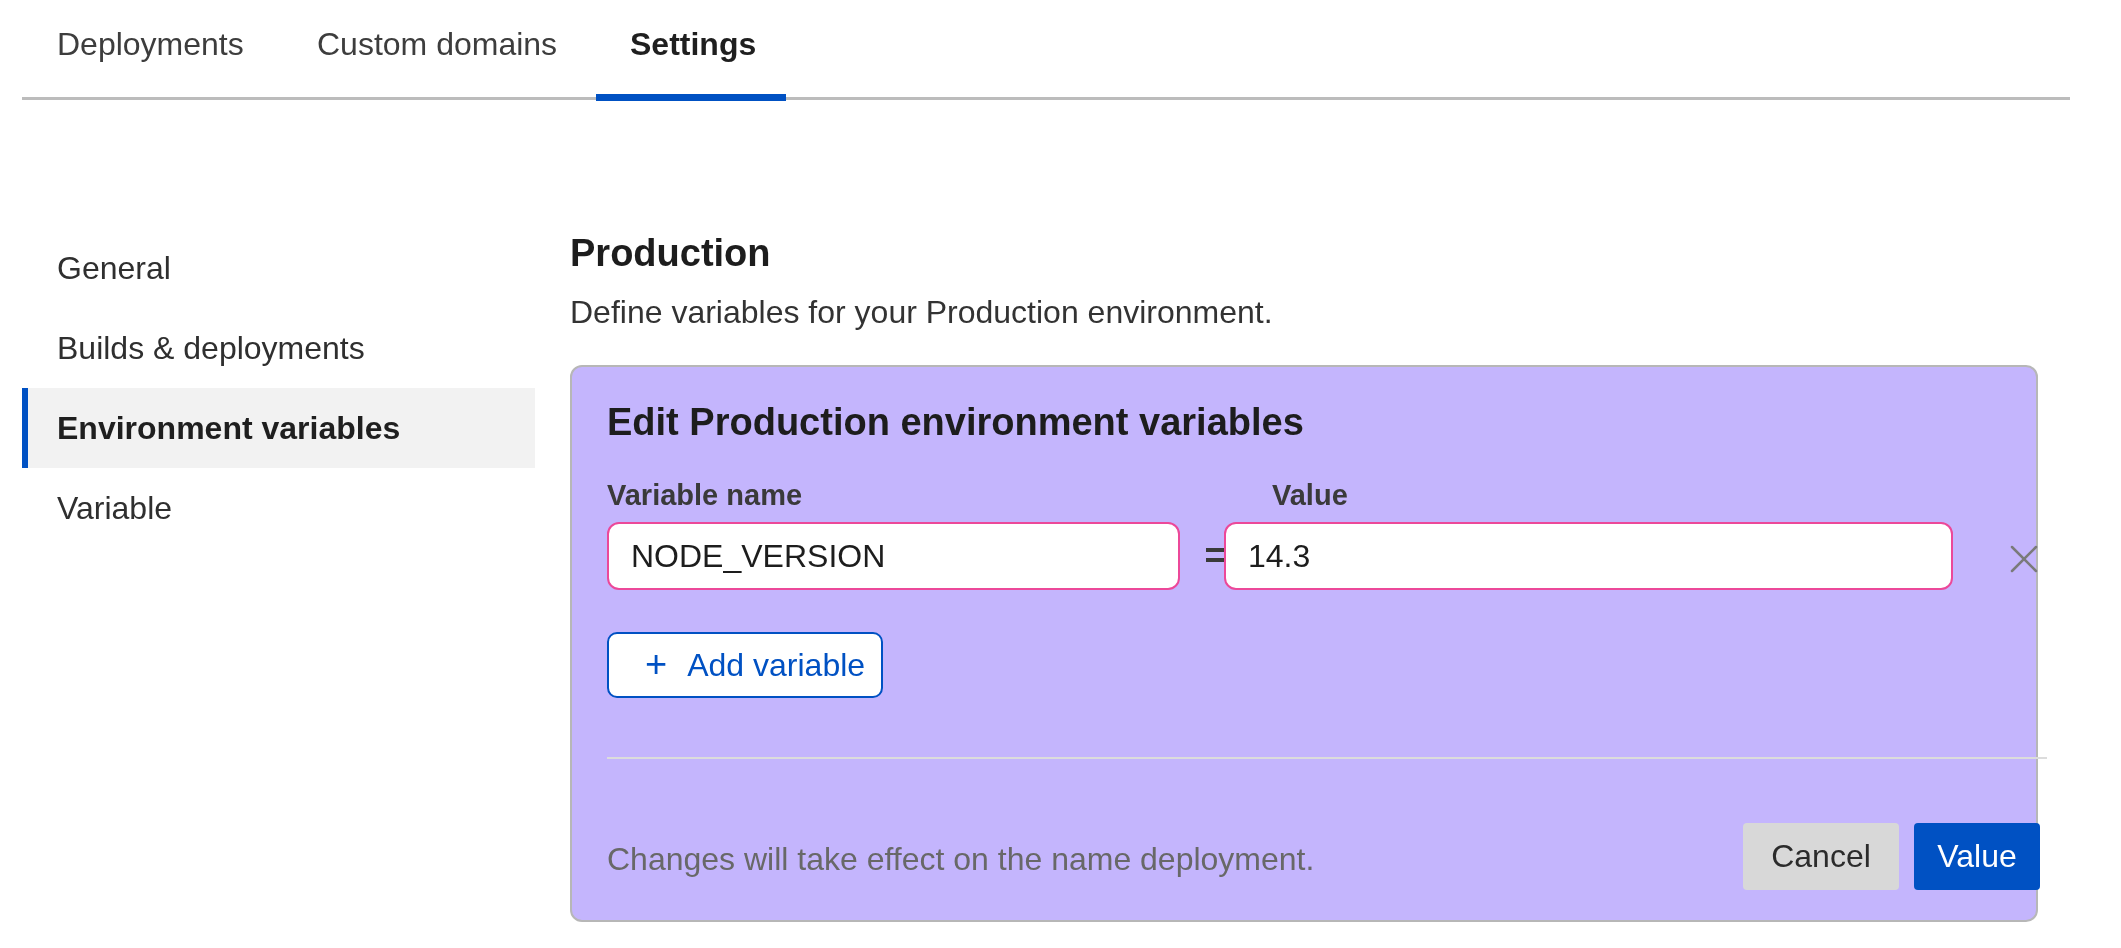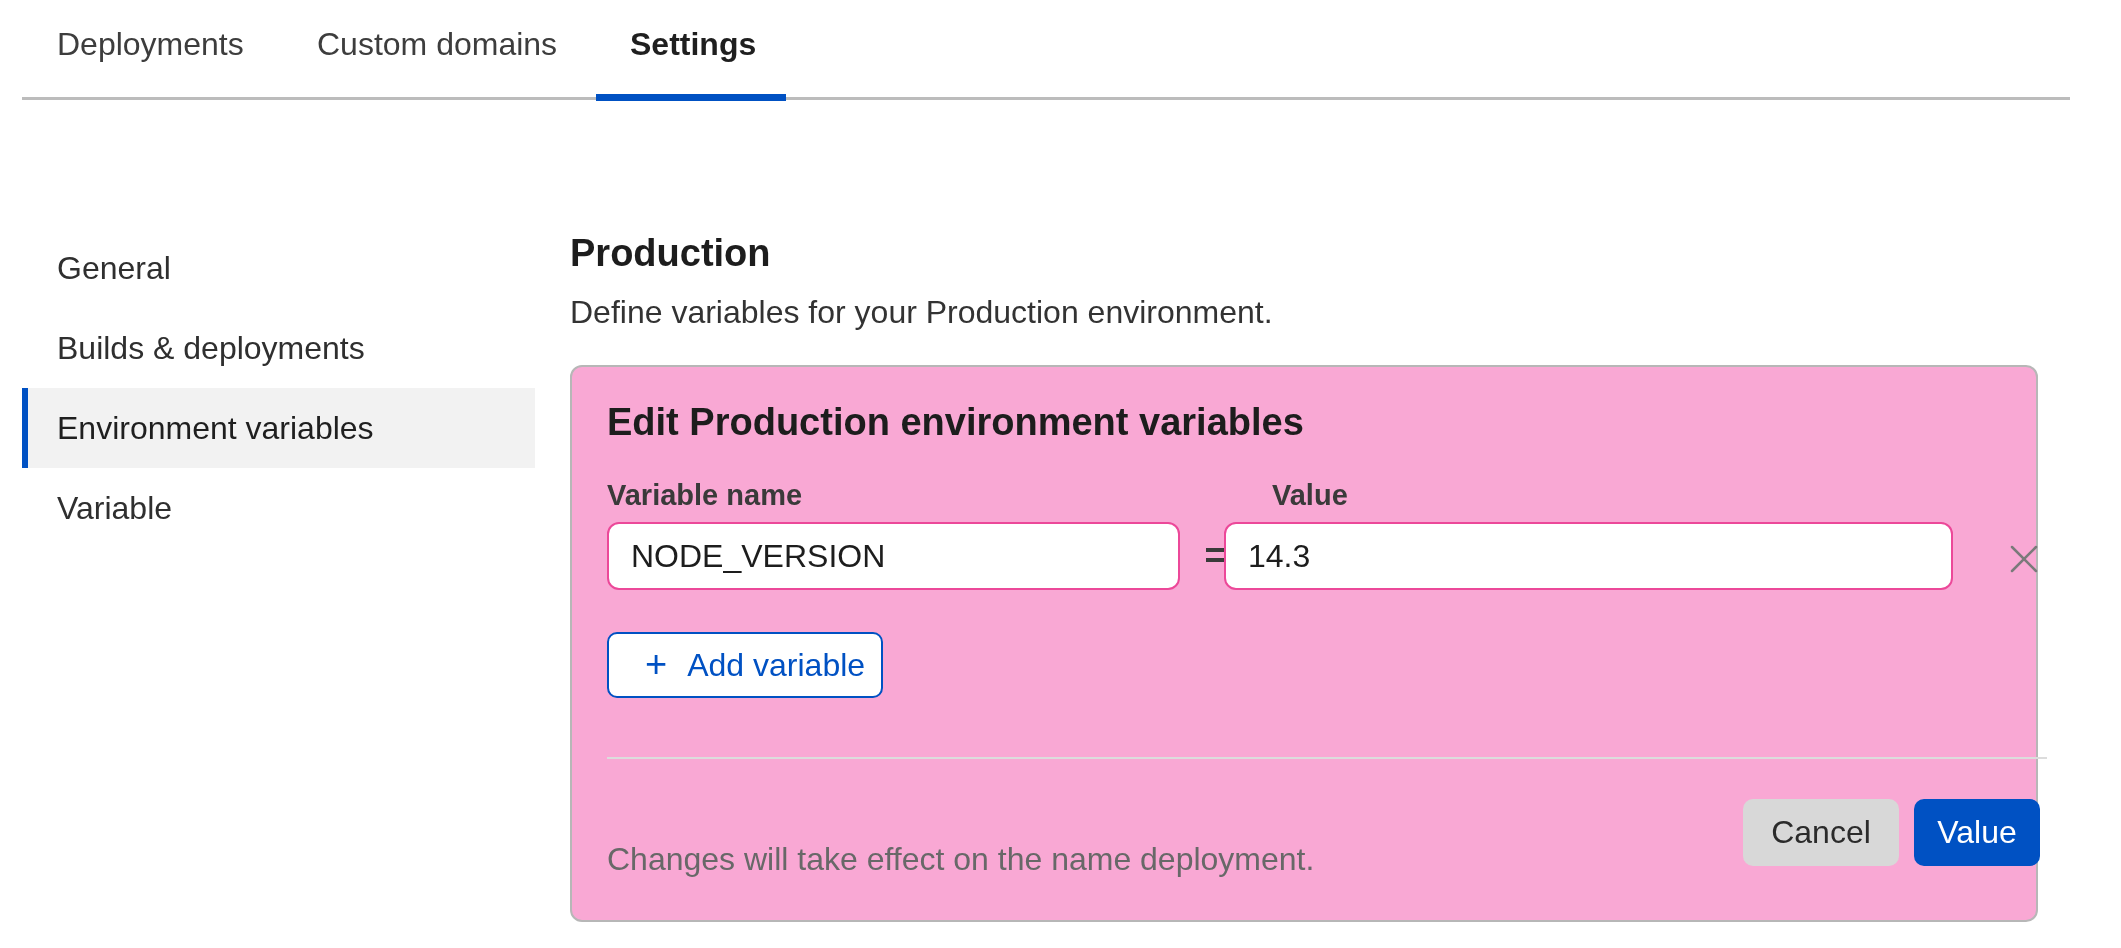--- a/index.html
+++ b/index.html
@@ -37,39 +37,39 @@
   }
   .side-item {
     height: 80px; display: flex; align-items: center;
     padding-left: 35px; font-size: 32px; color: #2f2f2f;
     cursor: pointer; white-space: nowrap;
   }
   .side-item.active {
     background: #f2f2f2;
     border-left: 6px solid #0051c3;
     padding-left: 29px;
-    font-weight: normal; color: #1f1f1f;
+    font-weight: bold; color: #1f1f1f;
   }
 
   
   .section-title {
     position: absolute; left: 570px; top: 232px;
     font-size: 38px; font-weight: bold; color: #1d1d1d;
   }
   .section-desc {
     position: absolute; left: 570px; top: 294px;
     font-size: 32px; color: #333333;
   }
 
   
   .card {
     position: absolute; left: 570px; top: 365px;
     width: 1468px; height: 557px;
     border: 2px solid #b7b7b7; border-radius: 12px;
-    background: #f9a8d4;
+    background: #c4b5fd;
   }
   .card-title {
     position: absolute; left: 35px; top: 34px;
     font-size: 38px; font-weight: bold; color: #1d1d1d;
   }
   .field-label {
     position: absolute; top: 112px;
     font-size: 29px; font-weight: bold; color: #3a3a3a;
   }
   .label-name  { left: 35px; }
@@ -115,23 +115,23 @@
   .divider {
     position: absolute; left: 35px; top: 390px;
     width: 1440px; height: 2px; background: #dcdcdc;
   }
 
   .footer-note {
     position: absolute; left: 35px; top: 474px;
     font-size: 32px; color: #686868; white-space: nowrap;
   }
   .btn {
-    position: absolute; top: 432px; height: 67px;
+    position: absolute; top: 456px; height: 67px;
     display: flex; align-items: center; justify-content: center;
-    border: none; border-radius: 10px;
+    border: none; border-radius: 4px;
     font-size: 32px;
     font-family: "Liberation Sans", "DejaVu Sans", sans-serif;
     cursor: pointer;
   }
   .cancel-btn { left: 1171px; width: 156px; background: #d8d8d8; color: #2b2b2b; }
   .save-btn   { left: 1342px; width: 126px; background: #0051c3; color: #ffffff; }
 </style>
 </head>
 <body>
 

